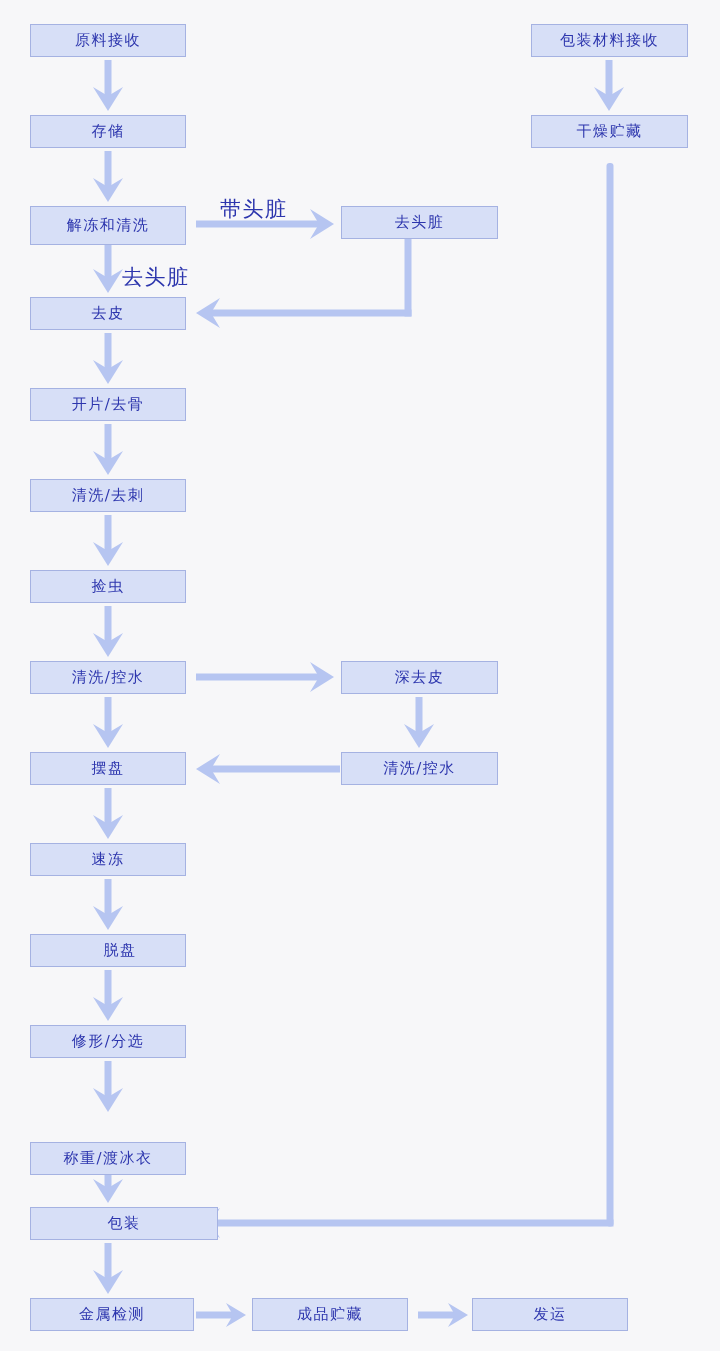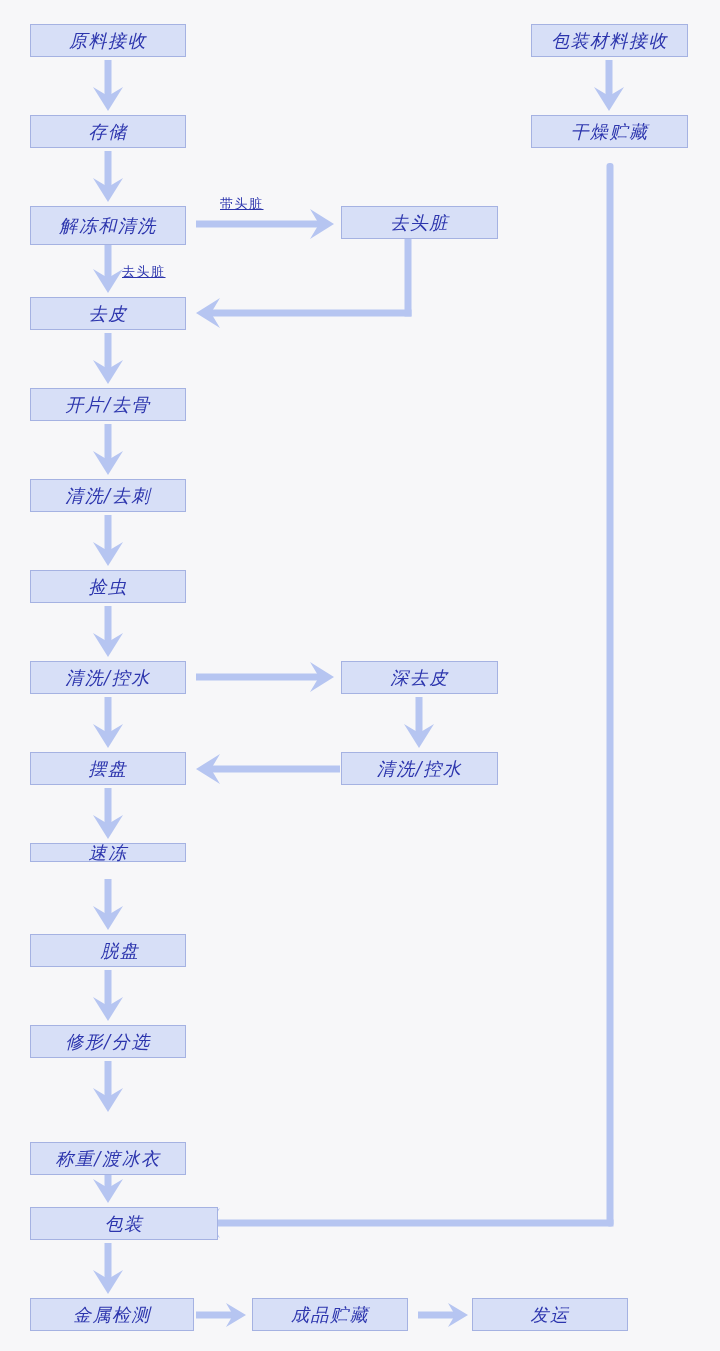--- a/index.html
+++ b/index.html
@@ -14,26 +14,26 @@
     width:720px;height:1351px;position:relative;overflow:hidden;
     background:var(--background);
     font-family:"DejaVu Serif", serif;
   }
   .node{
     position:absolute;box-sizing:border-box;
     background:var(--node-fill);
     border:1px solid var(--node-border);
     color:var(--text);
     display:flex;align-items:center;justify-content:center;
-    font-size:18px;letter-spacing:1.5px;
-    text-align:center;white-space:nowrap;font-style:italic;
+    font-size:15px;letter-spacing:1.5px;
+    text-align:center;white-space:nowrap;
   }
   .edge-label{
     position:absolute;color:var(--text);
-    font-size:13px;letter-spacing:1.5px;white-space:nowrap;text-decoration:underline;
+    font-size:21px;letter-spacing:1.5px;white-space:nowrap;
   }
   svg.connectors{position:absolute;left:0;top:0;z-index:0;}
   .node,.edge-label{z-index:1;}
   .c{fill:var(--arrow);stroke:none;}
 </style>
 </head>
 <body>
 
 <svg class="connectors" width="720" height="1351" viewBox="0 0 720 1351">
 
@@ -144,21 +144,21 @@
 
 <div class="node" style="left:30px;top:24px;width:156px;height:33px;">原料接收</div>
 <div class="node" style="left:30px;top:115px;width:156px;height:33px;">存储</div>
 <div class="node" style="left:30px;top:206px;width:156px;height:39px;">解冻和清洗</div>
 <div class="node" style="left:30px;top:297px;width:156px;height:33px;">去皮</div>
 <div class="node" style="left:30px;top:388px;width:156px;height:33px;">开片/去骨</div>
 <div class="node" style="left:30px;top:479px;width:156px;height:33px;">清洗/去刺</div>
 <div class="node" style="left:30px;top:570px;width:156px;height:33px;">捡虫</div>
 <div class="node" style="left:30px;top:661px;width:156px;height:33px;">清洗/控水</div>
 <div class="node" style="left:30px;top:752px;width:156px;height:33px;">摆盘</div>
-<div class="node" style="left:30px;top:843px;width:156px;height:19px;">速冻</div>
+<div class="node" style="left:30px;top:843px;width:156px;height:33px;">速冻</div>
 <div class="node" style="left:30px;top:934px;width:156px;height:33px;padding-left:24px;">脱盘</div>
 <div class="node" style="left:30px;top:1025px;width:156px;height:33px;text-align:right;">修形/分选</div>
 <div class="node" style="left:30px;top:1116px;width:156px;height:33px;margin-top:26px;">称重/渡冰衣</div>
 <div class="node" style="left:30px;top:1207px;width:188px;height:33px;">包装</div>
 <div class="node" style="left:30px;top:1298px;width:164px;height:33px;">金属检测</div>
 
 <div class="node" style="left:531px;top:24px;width:157px;height:33px;">包装材料接收</div>
 <div class="node" style="left:531px;top:115px;width:157px;height:33px;">干燥贮藏</div>
 
 <div class="node" style="left:341px;top:206px;width:157px;height:33px;">去头脏</div>

